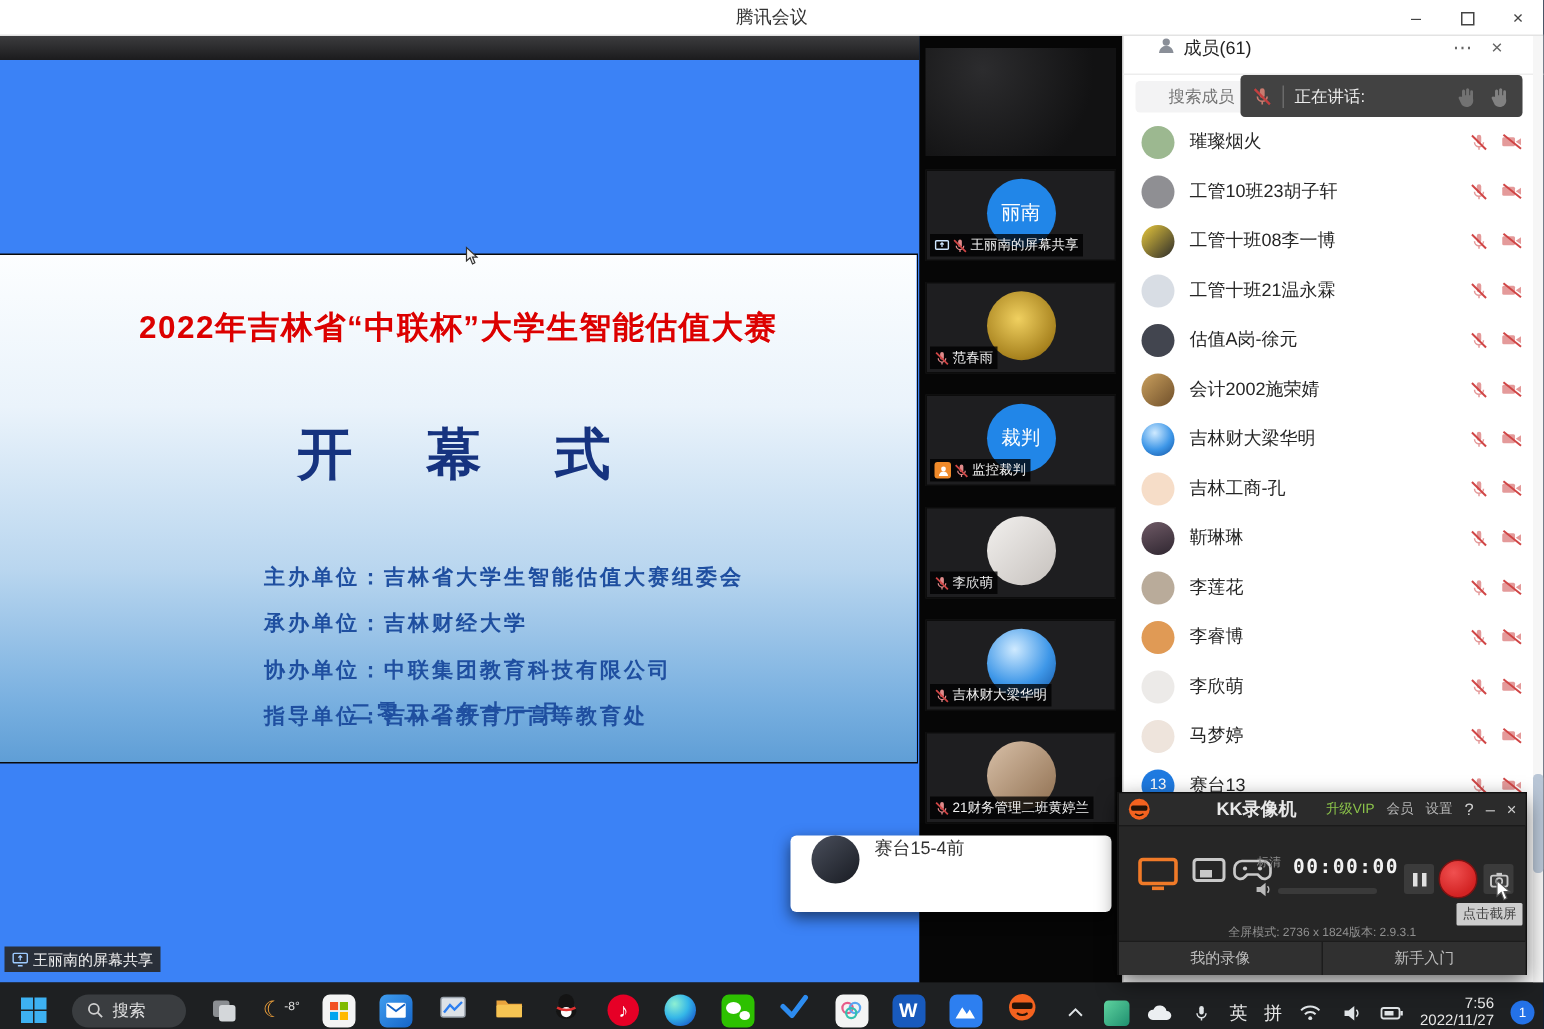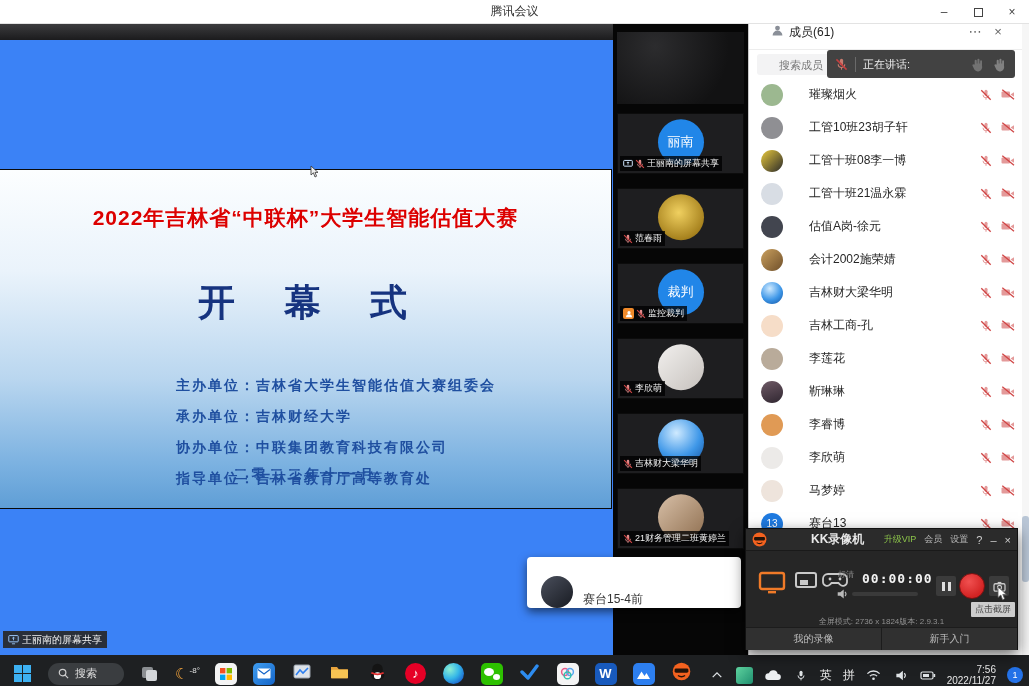--- a/index.html
+++ b/index.html
@@ -37,21 +37,21 @@
     color:#1f4fa0; line-height:31px; letter-spacing:2px; }
   .slide-date { position:absolute; left:0; top:296px; width:100%; text-align:center;
     font-family:"Liberation Serif","DejaVu Serif",serif; font-size:14px; font-weight:600;
     color:#1f4fa0; letter-spacing:4px; }
   .slide-cursor { position:absolute; left:310px; top:140px; }
 
   .share-badge { position:absolute; left:3px; top:607px; height:17px; display:flex; align-items:center;
     gap:3px; padding:0 5px; background:rgba(40,40,40,.92); color:#f0f0f0; font-size:10px; }
 
   .notification { position:absolute; left:527px; top:533px; width:214px; height:51px; background:#fff;
-    border-radius:4px; box-shadow:0 4px 10px rgba(0,0,0,.55); display:flex; align-items:flex-end;
+    border-radius:4px; box-shadow:0 4px 10px rgba(0,0,0,.55); display:flex; align-items:flex-start;
     gap:10px; padding:0 14px; z-index:5; }
   .notification .avatar { width:32px; height:32px; border-radius:50%;
     background:linear-gradient(140deg,#4a4f5c,#181b22); flex:none; }
   .notification .n-label { font-size:12px; color:#333; }
 
   
   .video-strip { position:absolute; left:613px; top:0; width:135px; height:631px; background:#060606;
     display:flex; flex-direction:column; align-items:center; }
   .tile-partial { position:absolute; left:4px; top:8px; width:127px; height:72px;
     background:radial-gradient(circle at 30% 20%, #2c2c2e, #121213 70%); }
@@ -77,21 +77,21 @@
   .m-search { position:absolute; left:8px; top:4px; width:258px; height:21px; background:#f3f3f4;
     border:none; border-radius:3px; font-size:11px; padding:0 6px 0 22px; color:#555; outline:none; }
   .m-search-mag { position:absolute; left:14px; top:9px; }
   .m-toast { position:absolute; left:78px; top:26px; width:188px; height:28px; z-index:3;
     background:rgba(56,56,56,.95); border-radius:3px; display:flex; align-items:center; gap:7px;
     padding:0 8px; }
   .m-toast .divider { width:1px; height:15px; background:#6a6a6a; }
   .m-toast .t-label { color:#ececec; font-size:11px; flex:1; }
   .m-toast .hand { opacity:.55; }
   .m-list { position:absolute; left:0; top:54px; width:100%; }
-  .m-row { height:33px; display:flex; align-items:center; padding:0 14px 0 12px; gap:26px;justify-content:space-between; }
+  .m-row { height:33px; display:flex; align-items:center; padding:0 14px 0 12px; gap:10px;justify-content:space-between; }
   .m-avatar { width:22px; height:22px; border-radius:50%; flex:none; display:flex; align-items:center;
     justify-content:center; color:#fff; font-size:10px; }
   .m-name { flex:1; font-size:12px; color:#262626; white-space:nowrap; overflow:hidden; }
   .m-icons { display:flex; gap:9px; align-items:center; }
   .m-scrollbar { position:absolute; right:0; top:0; width:7px; height:631px; background:#f6f6f6; }
   .m-thumb { position:absolute; right:0; top:492px; width:7px; height:66px; background:#b9c6d6;
     border-radius:3px; }
 
   
   .kk-window { position:absolute; left:745px; top:504px; width:273px; height:122px; background:#262626;
@@ -488,40 +488,40 @@
               </svg>
               <svg width="14" height="11" viewBox="0 0 14 11">
                 <rect x="0.5" y="2.5" width="8.5" height="6" rx="1" fill="#e49a9a"></rect>
                 <path d="M9.5 5.5 l3.5 -2.3 v4.6 z" fill="#e49a9a"></path>
                 <line x1="1.3" y1="0.8" x2="13" y2="10.2" stroke="#d04545" stroke-width="1.3"></line>
               </svg>
             </span>
           </div>
 
           <div class="m-row">
+            <span class="m-avatar" style="background: linear-gradient(160deg, rgb(111, 90, 102), rgb(47, 38, 48));"></span>
+            <span class="m-name">靳琳琳</span>
+            <span class="m-icons">
+              <svg width="12" height="12" viewBox="0 0 12 12">
+                <rect x="4.5" y="0.8" width="3" height="6" rx="1.5" fill="#e49a9a"></rect>
+                <path d="M3 5.8a3 3 0 0 0 6 0" fill="none" stroke="#e49a9a"></path>
+                <line x1="6" y1="8.8" x2="6" y2="10.8" stroke="#e49a9a"></line>
+                <line x1="1.3" y1="1.3" x2="10.7" y2="10.7" stroke="#d04545" stroke-width="1.3"></line>
+              </svg>
+              <svg width="14" height="11" viewBox="0 0 14 11">
+                <rect x="0.5" y="2.5" width="8.5" height="6" rx="1" fill="#e49a9a"></rect>
+                <path d="M9.5 5.5 l3.5 -2.3 v4.6 z" fill="#e49a9a"></path>
+                <line x1="1.3" y1="0.8" x2="13" y2="10.2" stroke="#d04545" stroke-width="1.3"></line>
+              </svg>
+            </span>
+          </div>
+
+          <div class="m-row">
             <span class="m-avatar" style="background: rgb(185, 171, 154);"></span>
             <span class="m-name">李莲花</span>
-            <span class="m-icons">
-              <svg width="12" height="12" viewBox="0 0 12 12">
-                <rect x="4.5" y="0.8" width="3" height="6" rx="1.5" fill="#e49a9a"></rect>
-                <path d="M3 5.8a3 3 0 0 0 6 0" fill="none" stroke="#e49a9a"></path>
-                <line x1="6" y1="8.8" x2="6" y2="10.8" stroke="#e49a9a"></line>
-                <line x1="1.3" y1="1.3" x2="10.7" y2="10.7" stroke="#d04545" stroke-width="1.3"></line>
-              </svg>
-              <svg width="14" height="11" viewBox="0 0 14 11">
-                <rect x="0.5" y="2.5" width="8.5" height="6" rx="1" fill="#e49a9a"></rect>
-                <path d="M9.5 5.5 l3.5 -2.3 v4.6 z" fill="#e49a9a"></path>
-                <line x1="1.3" y1="0.8" x2="13" y2="10.2" stroke="#d04545" stroke-width="1.3"></line>
-              </svg>
-            </span>
-          </div>
-
-          <div class="m-row">
-            <span class="m-avatar" style="background: linear-gradient(160deg, rgb(111, 90, 102), rgb(47, 38, 48));"></span>
-            <span class="m-name">靳琳琳</span>
             <span class="m-icons">
               <svg width="12" height="12" viewBox="0 0 12 12">
                 <rect x="4.5" y="0.8" width="3" height="6" rx="1.5" fill="#e49a9a"></rect>
                 <path d="M3 5.8a3 3 0 0 0 6 0" fill="none" stroke="#e49a9a"></path>
                 <line x1="6" y1="8.8" x2="6" y2="10.8" stroke="#e49a9a"></line>
                 <line x1="1.3" y1="1.3" x2="10.7" y2="10.7" stroke="#d04545" stroke-width="1.3"></line>
               </svg>
               <svg width="14" height="11" viewBox="0 0 14 11">
                 <rect x="0.5" y="2.5" width="8.5" height="6" rx="1" fill="#e49a9a"></rect>
                 <path d="M9.5 5.5 l3.5 -2.3 v4.6 z" fill="#e49a9a"></path>

